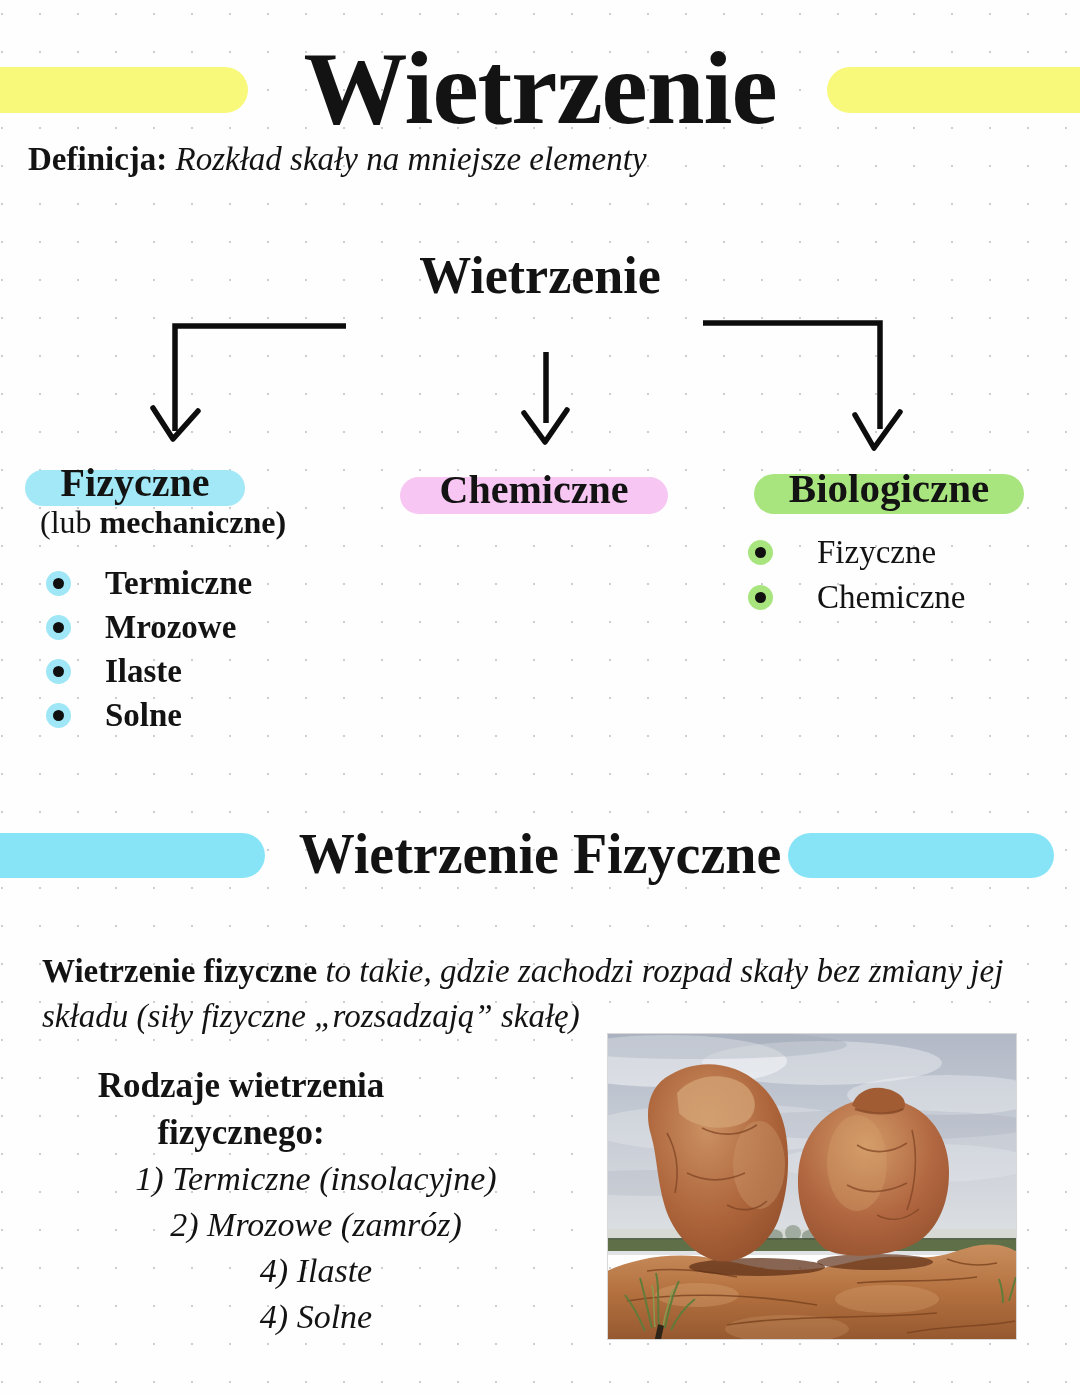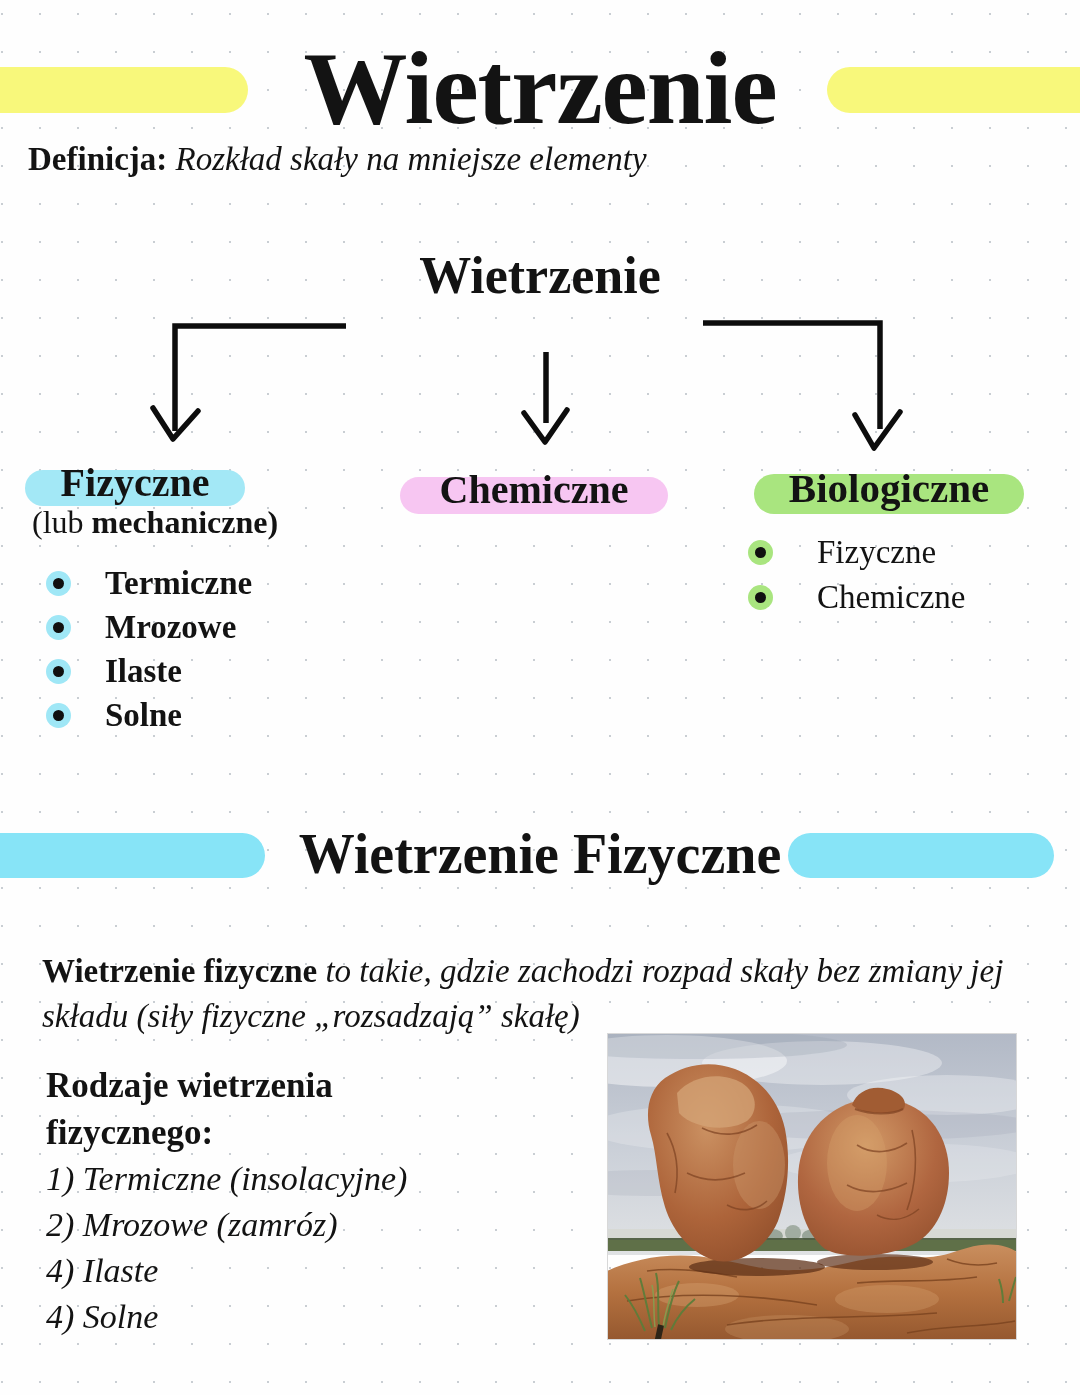--- a/index.html
+++ b/index.html
@@ -24,21 +24,21 @@
     font-size:52px; line-height:56px; font-weight:bold; }
   #arrows{ position:absolute; left:0; top:300px; width:1080px; height:170px; }
 
   .pill-txt{ position:absolute; text-align:center; font-weight:bold; z-index:2; }
   #hl-fiz { left:25px;  top:470px; width:220px; height:36px; background:#a3e8f6; border-radius:18px; }
   #t-fiz  { left:25px;  top:459px; width:220px; font-size:40px; line-height:48px; }
   #hl-chem{ left:400px; top:477px; width:268px; height:37px; background:#f7c6f2; border-radius:19px; }
   #t-chem { left:400px; top:466px; width:268px; font-size:40px; line-height:48px; }
   #hl-bio { left:754px; top:474px; width:270px; height:40px; background:#a9e57f; border-radius:20px; }
   #t-bio  { left:754px; top:463px; width:270px; font-size:41px; line-height:50px; }
-  #b1-sub { position:absolute; left:32px; top:504px; font-size:32px;font-family:Liberation Serif, serif; }
+  #b1-sub { position:absolute; left:40px; top:504px; font-size:32px;font-family:Liberation Serif, serif; }
   #b1-sub .b{ font-weight:bold; }
 
   .dotlist{ position:absolute; list-style:none; }
   .dotlist li{ display:flex; align-items:center; font-size:33px; }
   .dotlist .dot{ flex:0 0 auto; border-radius:50%; display:flex; align-items:center; justify-content:center; }
   .dotlist .dot::after{ content:""; width:11px; height:11px; border-radius:50%; background:#101010; }
   #b1-list{ left:46px; top:561px; }
   #b1-list li{ height:44px;font-weight:bold; }
   #b1-list .dot{ width:25px; height:25px; background:#9fe7f6; margin-right:34px; }
   #b3-list{ left:748px; top:530px; }
@@ -47,21 +47,21 @@
 
   #bar-left { left:0;    top:833px; width:265px; height:45px; background:#87e4f7; border-radius:0 23px 23px 0; }
   #bar-right{ left:788px; top:833px; width:266px; height:45px; background:#87e4f7; border-radius:23px; }
   #section-title{ position:absolute; left:0; right:0; top:822px; text-align:center;
     font-size:56px; line-height:64px; font-weight:bold; z-index:2; }
 
   #lead-par{ position:absolute; left:42px; top:916px; width:1008px;
     font-size:33px; line-height:45px; font-style:italic;margin-top:33px; }
   #lead-par .lead{ font-style:normal; font-weight:bold; }
 
-  #types-block{ position:absolute; left:46px; top:1062px; width:540px; }
+  #types-block{ position:absolute; left:46px; top:1062px; width:540px;text-align:center; }
   #types-heading{ font-weight:bold; font-size:35px; line-height:47px; width:390px; }
   #types-list{ list-style:none; font-style:italic; font-size:34px; line-height:46px; }
 
   #photo{ position:absolute; left:607px; top:1033px; width:410px; height:307px; }
 </style>
 </head>
 <body>
 
 <div class="page">
 

